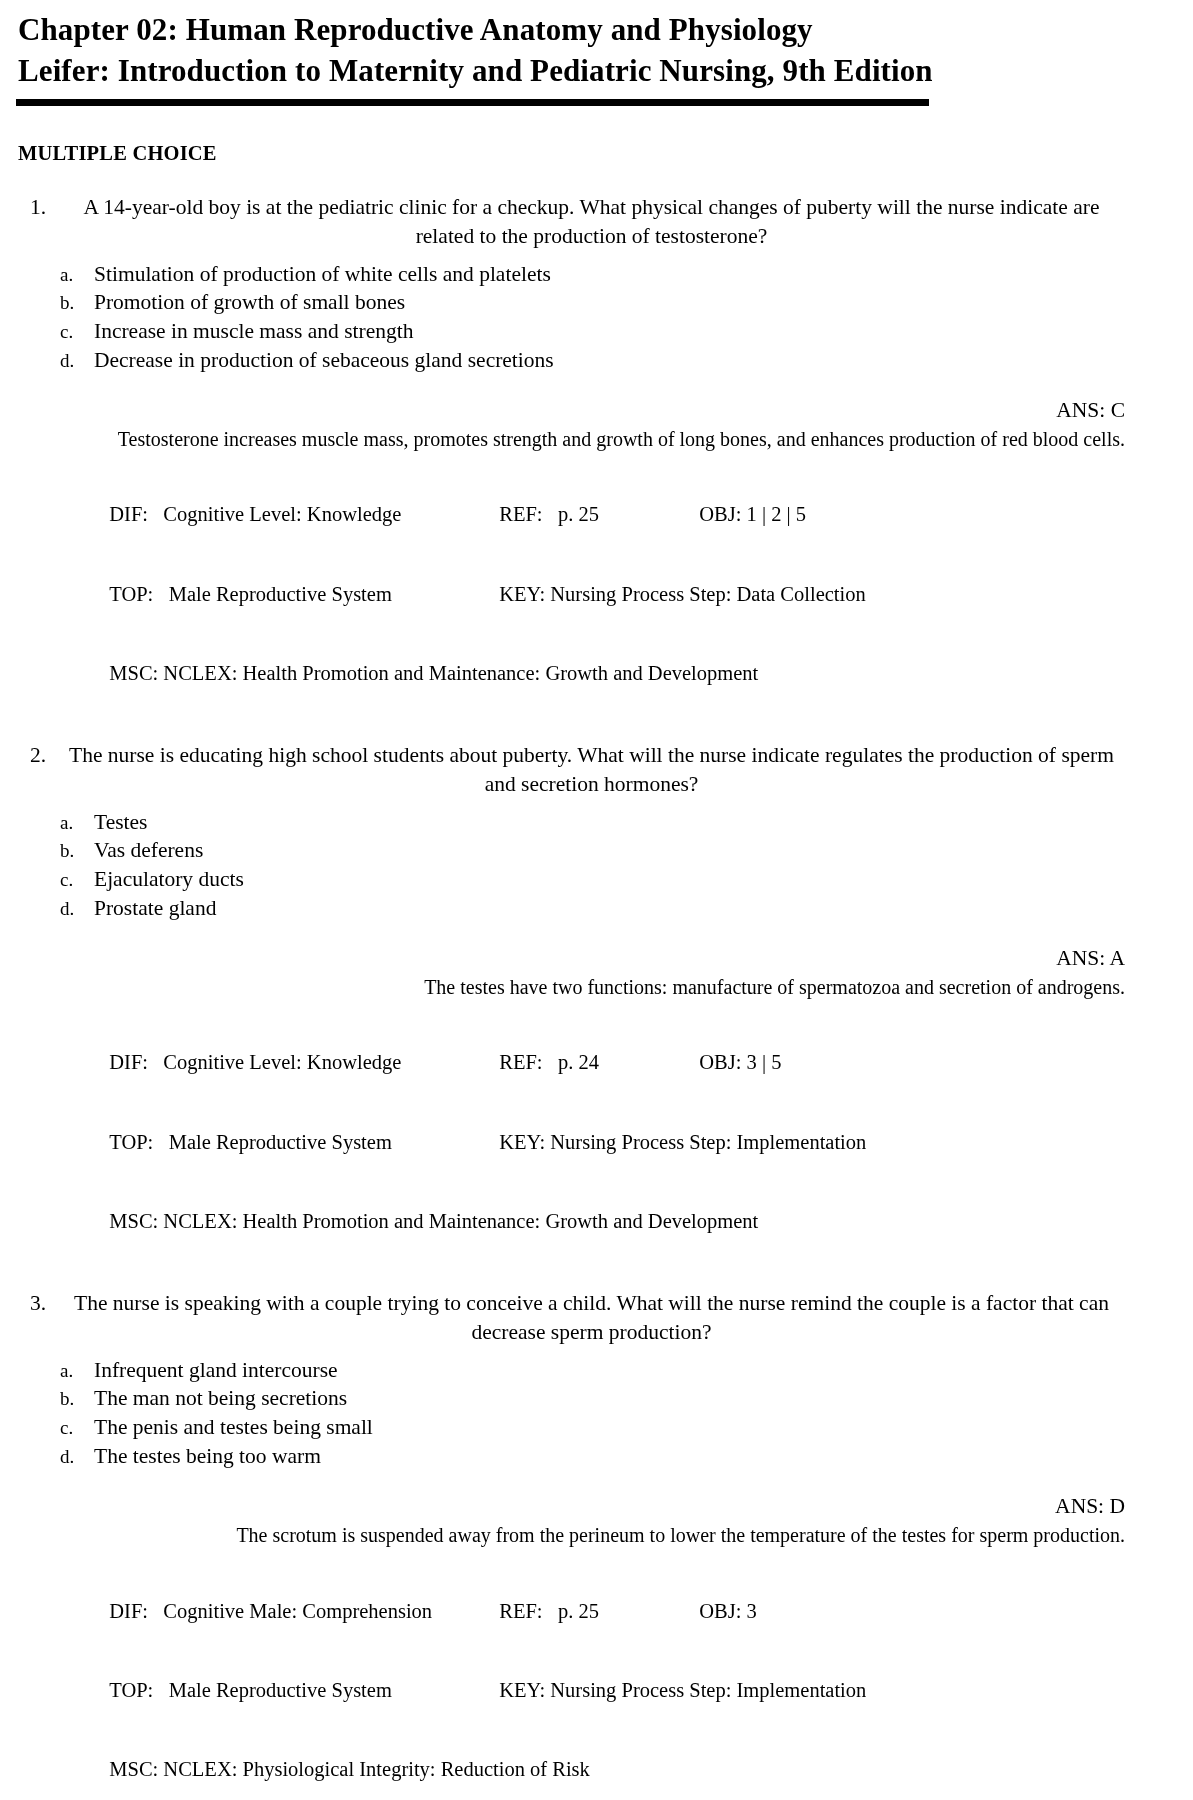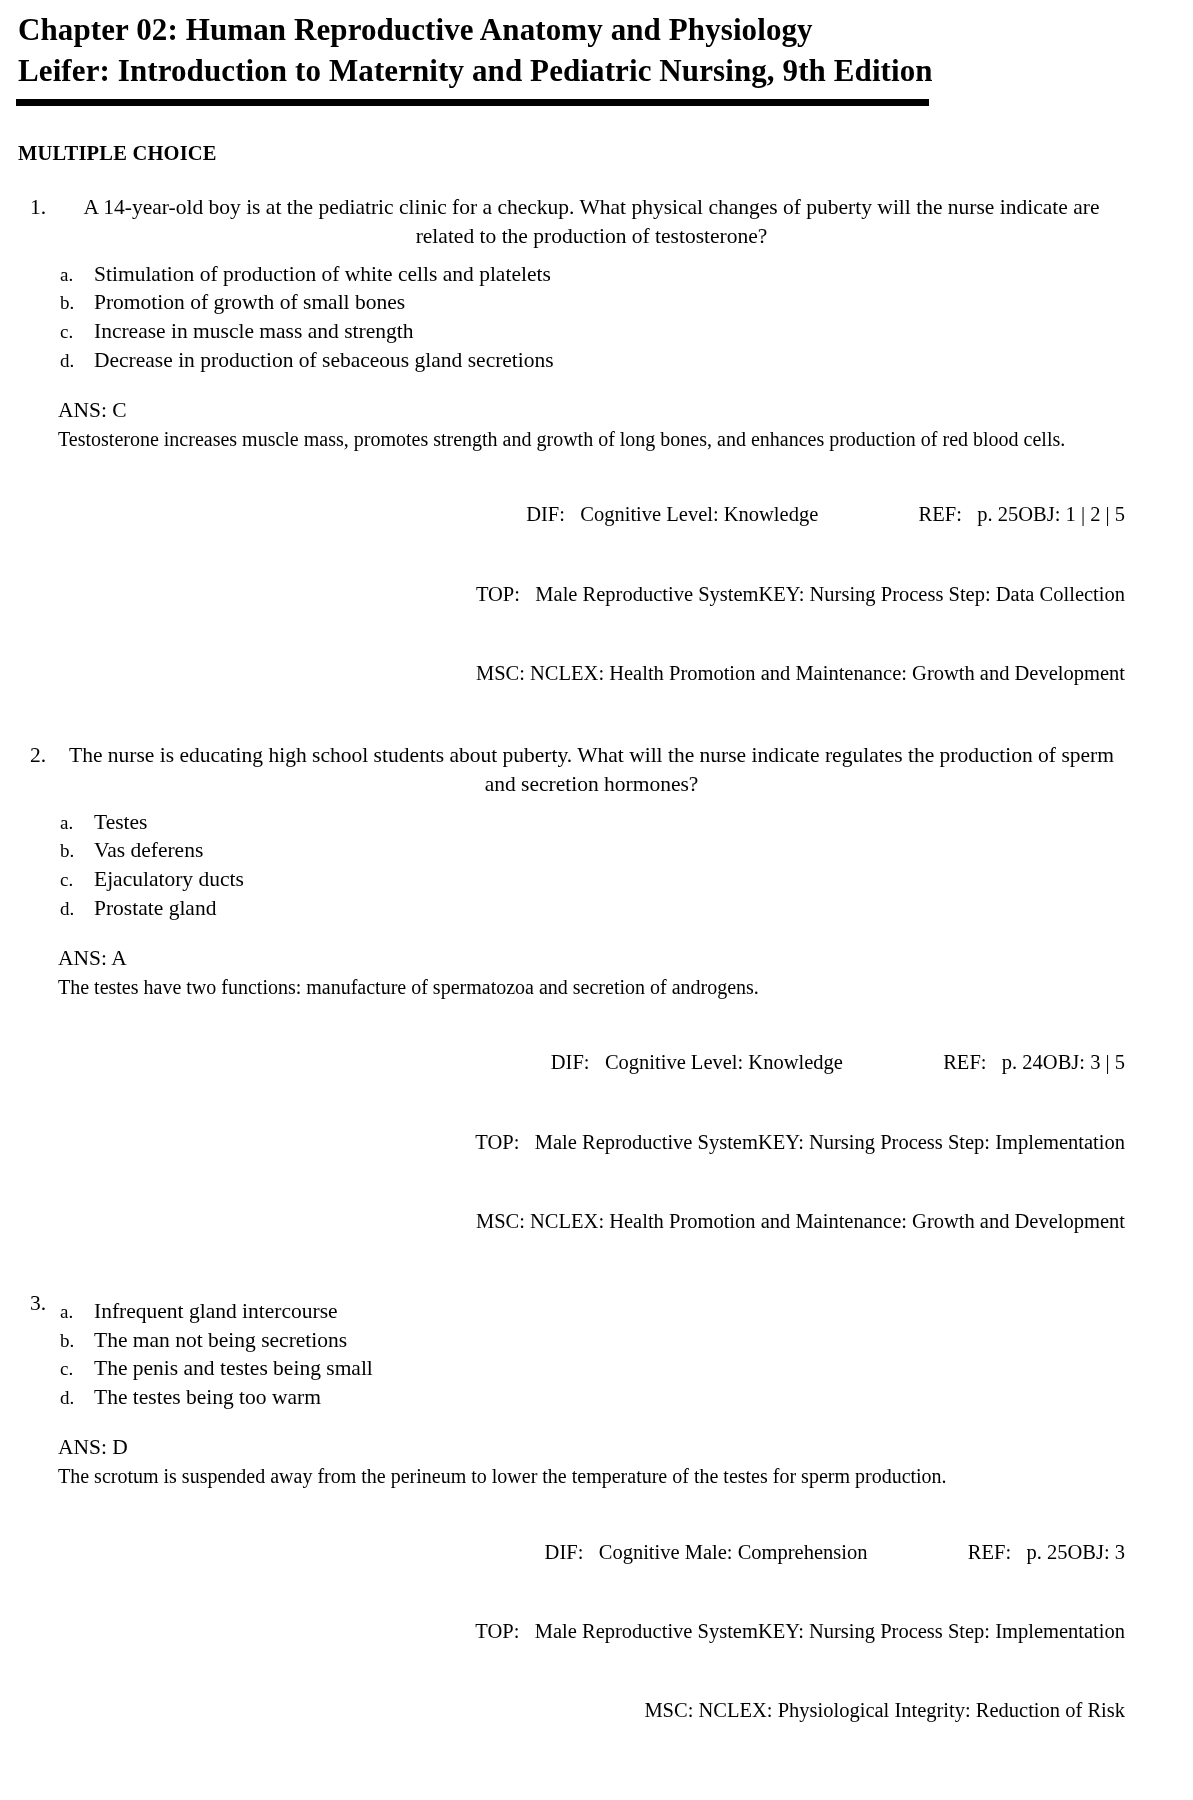--- a/index.html
+++ b/index.html
@@ -78,32 +78,32 @@
   .opt-letter {
     width: 34px;
     min-width: 34px;
     font-size: 19px;
   }
   .opt-text {
     font-size: 21.5px;
   }
   .ans-block {
     margin-top: 22px;
+    text-align: right;
   }
   .ans-line {
     font-size: 21.5px;
     line-height: 1.37;
   }
   .rationale {
     font-size: 20px;
     line-height: 1.37;
   }
   .meta {
     margin-top: 22px;
-    text-align: right;
   }
   .meta-row {
     font-size: 20.5px;
     line-height: 1.29;
     white-space: pre;
   }
   .meta-row .col-a {
     display: inline-block;
     width: 390px;
   }
@@ -204,20 +204,21 @@
         <div class="meta-row">
           <span>MSC: NCLEX: Health Promotion and Maintenance: Growth and Development</span>
         </div>
       </div>
     </div>
   </div>
 
   <div class="question">
     <div class="q-num">3.</div>
     <div class="q-body">
+      <div class="q-stem">The nurse is speaking with a couple trying to conceive a child. What will the nurse remind the couple is a factor that can decrease sperm production?</div>
       <div class="options">
         <div class="option">
           <span class="opt-letter">a.</span>
           <span class="opt-text">Infrequent gland intercourse</span>
         </div>
         <div class="option">
           <span class="opt-letter">b.</span>
           <span class="opt-text">The man not being secretions</span>
         </div>
         <div class="option">

